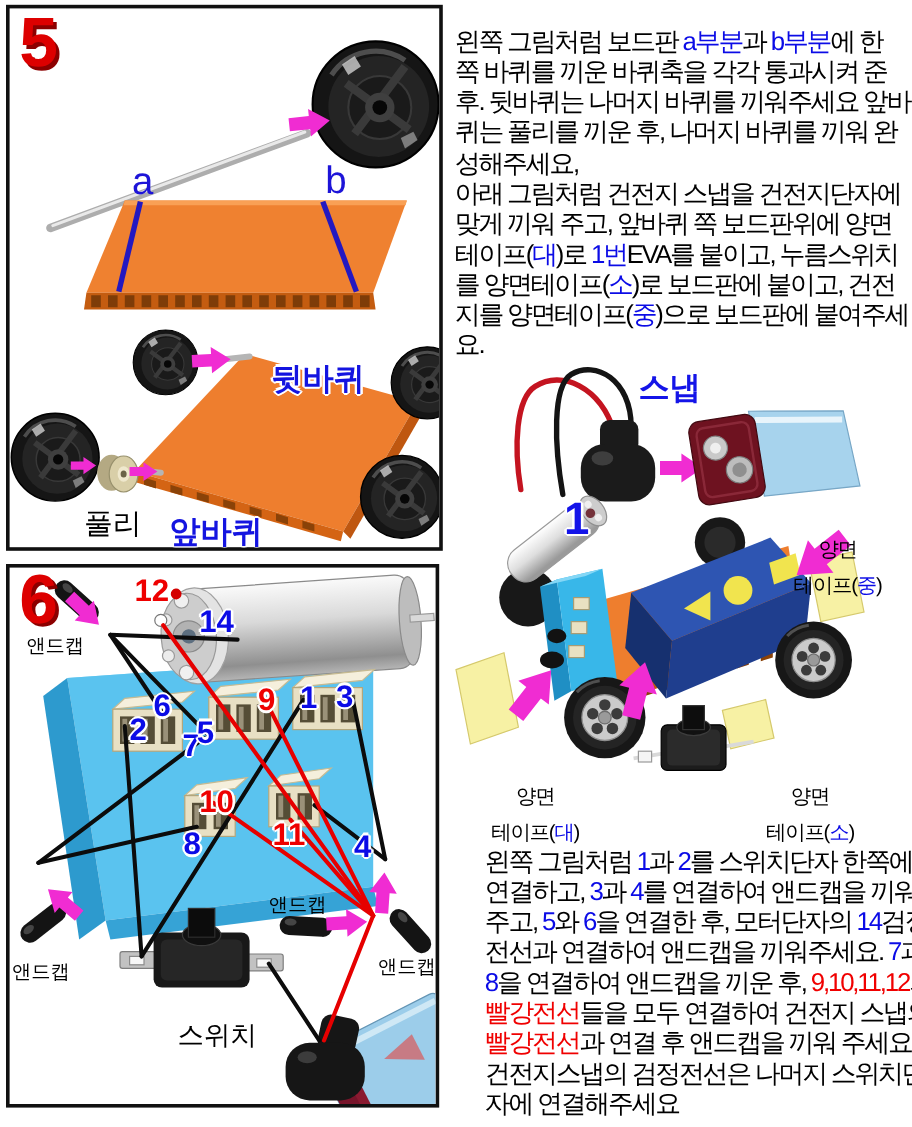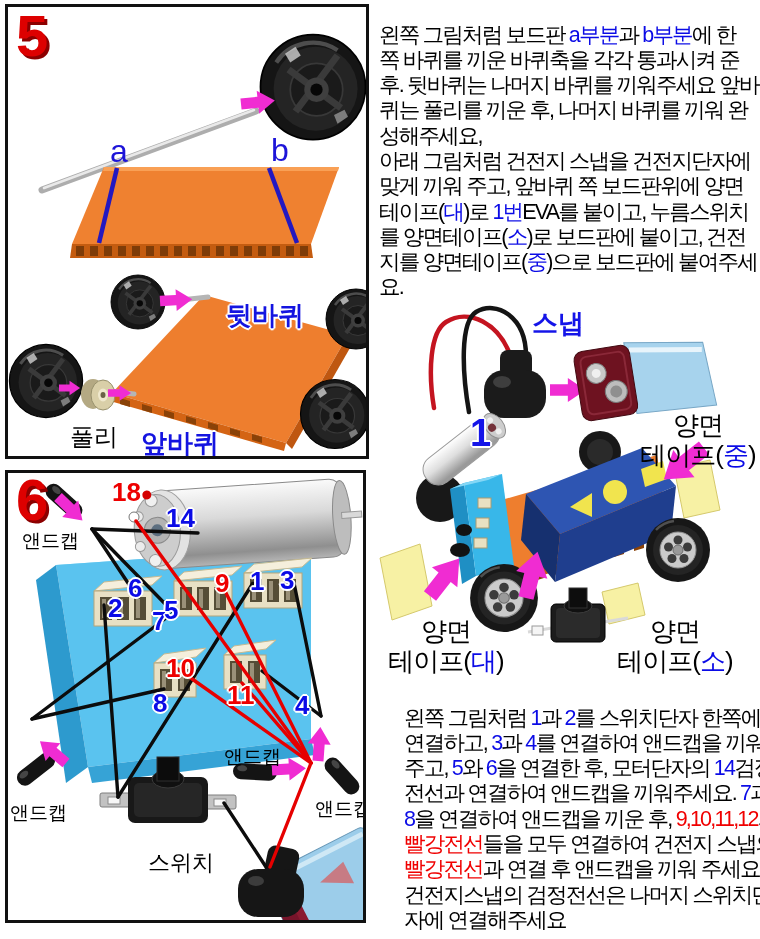--- a/index.html
+++ b/index.html
@@ -11,31 +11,31 @@
   .panel svg{position:absolute;left:0;top:0;z-index:1;}
   .ov{position:absolute;line-height:1;white-space:nowrap;z-index:2;}
   .stepnum{font-size:58px;font-weight:bold;color:#dd0000;text-shadow:3px 3px 0 #8c0000;}
   .blue{color:#0b0be6;}
   .red{color:#ee0000;}
   .ablabel{font-size:32px;color:#1d14d8;}
   .outline{text-shadow:-2px 0 0 #fff,2px 0 0 #fff,0 -2px 0 #fff,0 2px 0 #fff,
            -1px -1px 0 #fff,1px 1px 0 #fff,-1px 1px 0 #fff,1px -1px 0 #fff;}
   .wheelname{font-size:26px;font-weight:bold;color:#1414e0;}
   .partname{font-size:24px;color:#000;}
-  .plabel{font-size:19px;color:#000;}
+  .plabel{font-size:16px;color:#000;}
   .plabel2{font-size:22px;color:#000;margin-top:27px;}
   .wnum{font-size:26px;font-weight:bold;}
   .instr{position:absolute;width:380px;font-size:21.5px;line-height:25.3px;
          letter-spacing:-1.8px;word-break:break-all;white-space:pre-wrap;z-index:3;}
   #instr-top{left:379px;top:1px;}
   #instr-bottom{left:379px;top:684px;margin-left:25px;}
   .c-k{color:#000;} .c-b{color:#0b0be6;} .c-r{color:#f00000;}
   #figure{position:absolute;left:374px;top:286px;width:386px;height:396px;}
   #figure svg{position:absolute;left:0;top:0;z-index:1;}
-  .figlabel{font-size:26px;letter-spacing:-1px;text-align:center;line-height:30px;}
+  .figlabel{font-size:17px;letter-spacing:-1px;text-align:center;line-height:30px;margin-top:33px;}
   .snaplabel{font-size:26px;font-weight:bold;color:#1414e8;text-align:center;line-height:30px;}
   .bignum{font-size:38px;font-weight:bold;color:#1414e8;}
 </style>
 </head>
 <body>
 
 <div class="page">
 
   <section class="panel" id="panel5">
     <svg viewBox="0 0 358 449" width="358" height="449">
@@ -224,21 +224,21 @@
       <use href="#arrow6" transform="translate(310,288) rotate(-86)"></use>
     </svg>
 
     <div class="ov stepnum" style="left:8px;top:-2px">6</div>
     <div class="ov plabel" style="left:14px;top:58px">앤드캡</div>
     <div class="ov plabel" style="left:2px;top:330px">앤드캡</div>
     <div class="ov plabel" style="left:216px;top:274px">앤드캡</div>
     <div class="ov plabel" style="left:307px;top:326px">앤드캡</div>
     <div class="ov plabel2" style="left:128px;top:352px;width:90px;text-align:center">스위치</div>
 
-    <div class="ov wnum red outline" style="left:104px;top:6px">18</div>
+    <div class="ov wnum red outline" style="left:104px;top:6px">12</div>
     <div class="ov wnum blue outline" style="left:158px;top:32px">14</div>
     <div class="ov wnum blue outline" style="left:120px;top:102px">6</div>
     <div class="ov wnum blue outline" style="left:100px;top:122px">2</div>
     <div class="ov wnum blue outline" style="left:144px;top:135px">7</div>
     <div class="ov wnum blue outline" style="left:156px;top:124px">5</div>
     <div class="ov wnum red outline" style="left:207px;top:97px">9</div>
     <div class="ov wnum blue outline" style="left:242px;top:95px">1</div>
     <div class="ov wnum blue outline" style="left:272px;top:94px">3</div>
     <div class="ov wnum red outline" style="left:158px;top:182px">10</div>
     <div class="ov wnum blue outline" style="left:145px;top:217px">8</div>

